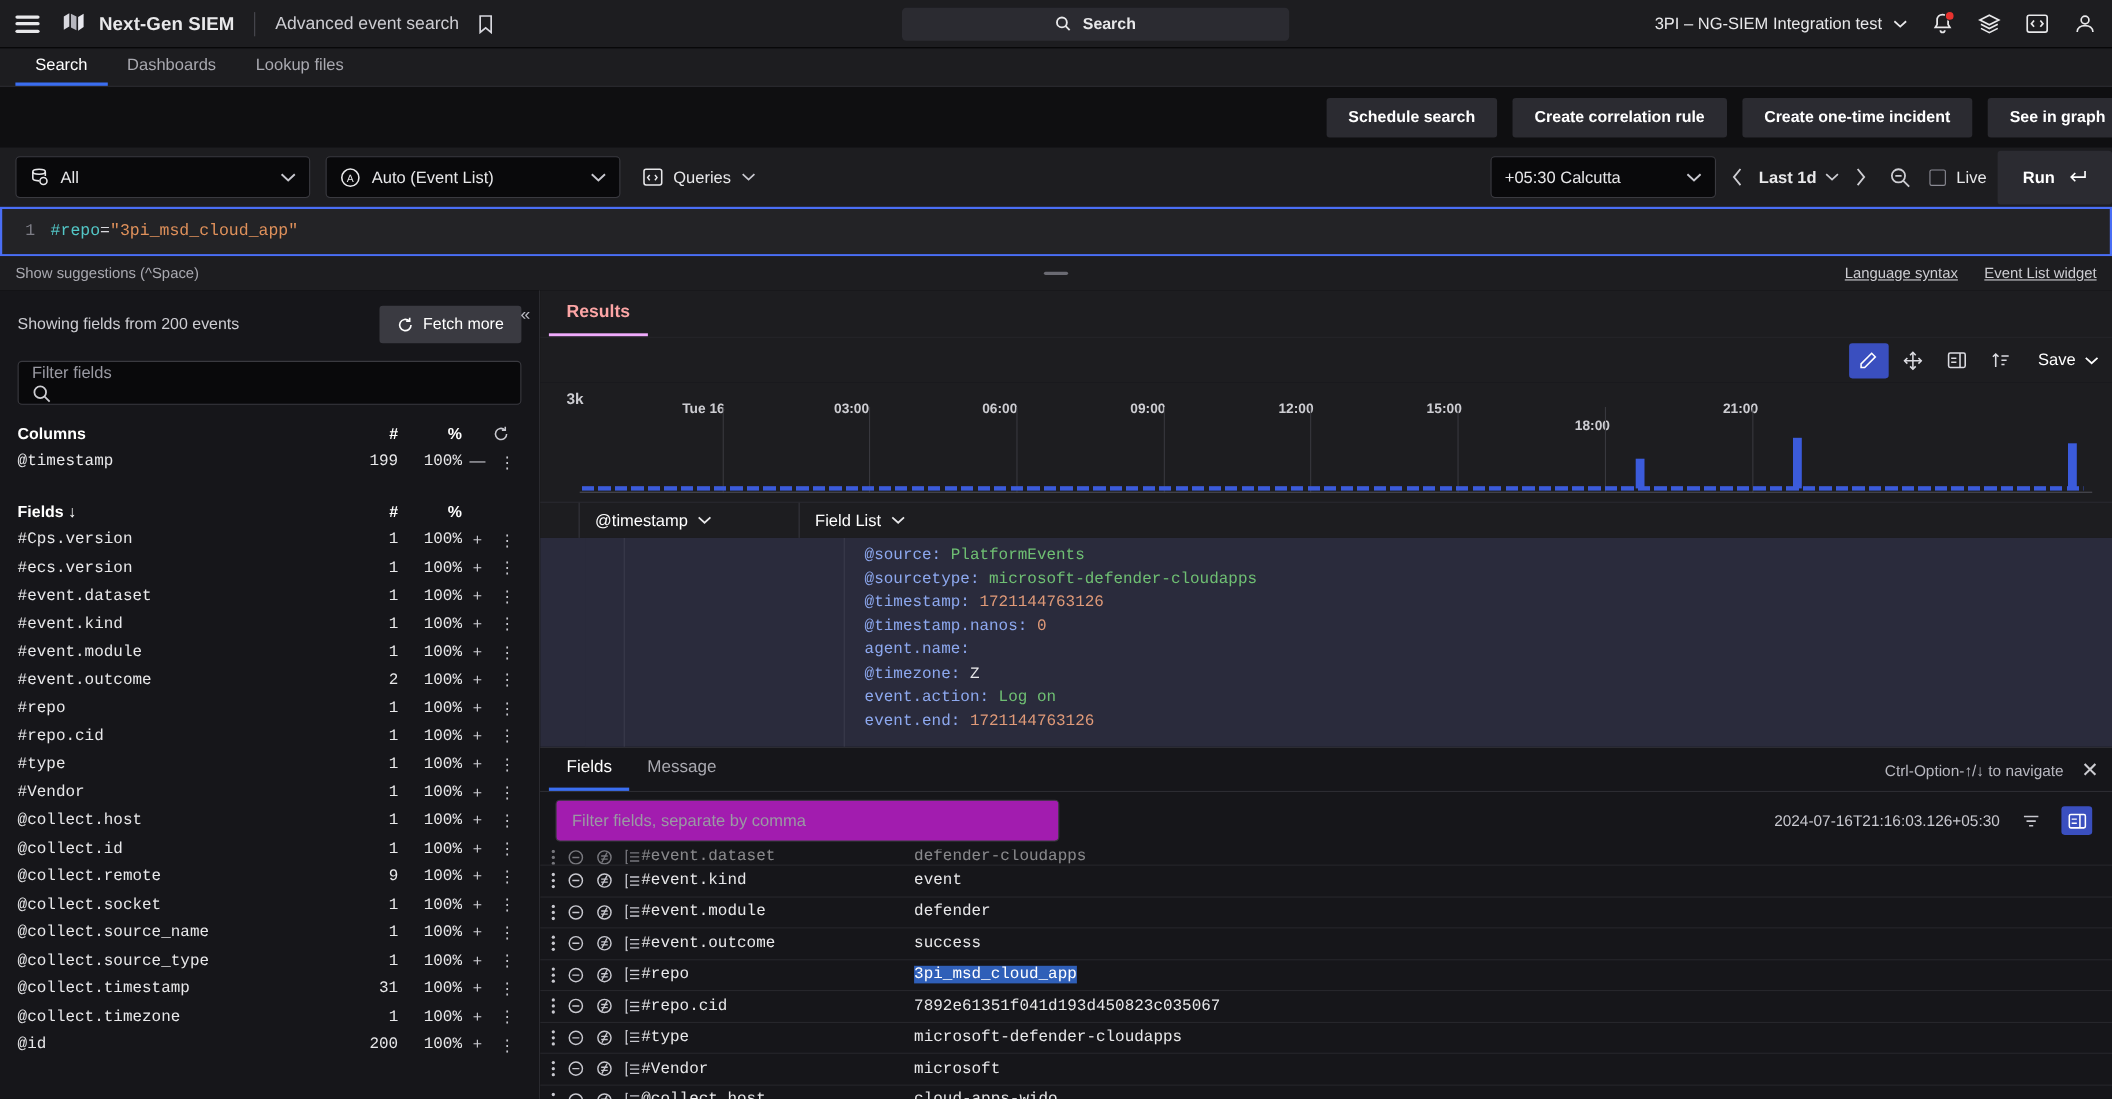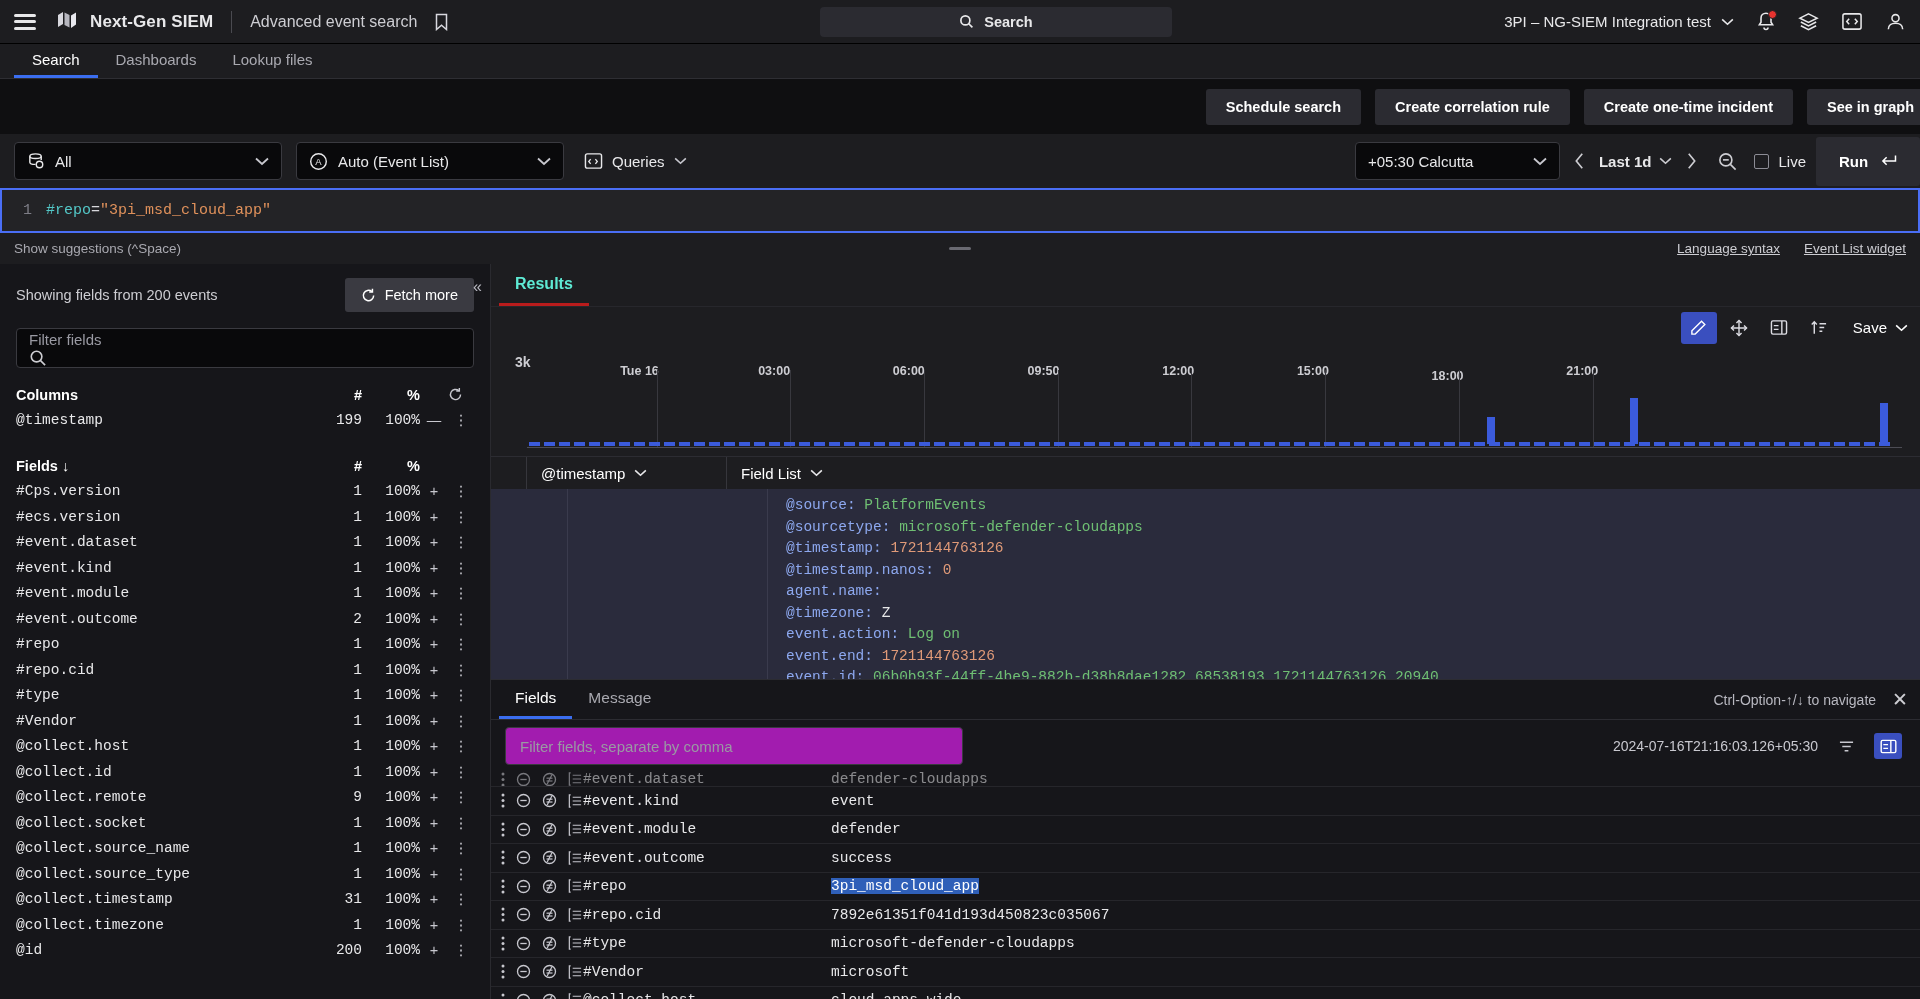--- a/index.html
+++ b/index.html
@@ -142,21 +142,21 @@
   .sb-row .c-act, .sb-row .c-kebab { text-align:center; color:#c8c8cf; cursor:pointer; }
   .sb-spacer { height:20px; }
   #collapse-handle {
     position:absolute; right:8px; top:14px; color:#b8b8c0;
     font-size:16px; cursor:pointer;
   }
 
   
   #rightpanel { flex:1; display:flex; flex-direction:column; background:#121215; min-width:0; }
   #results-tabbar { height:42px; background:#1d1d20; display:flex; align-items:stretch; padding-left:8px; }
-  #results-tab { display:flex;align-items:center; padding:0 16px; font-size:16px; font-weight:bold; color:#5eead4; border-bottom:3px solid #b91c1c; cursor:pointer;}
+  #results-tab { display:flex;align-items:center; padding:0 16px; font-size:16px; font-weight:bold; color:#fca5a5; border-bottom:3px solid #f0abfc; cursor:pointer;}
 
   #chart-toolbar { height:42px; background:#1d1d20; display:flex; align-items:center; justify-content:flex-end; padding-right:0; gap:0; border-top:1px solid #27272c;}
   .cticon {
     width:36px;height:32px;display:flex;align-items:center;justify-content:center;
     color:#dcdce2;cursor:pointer;border-radius:3px;margin-right:4px;
   }
   .cticon.active { background:#3a4fbf; }
   #save-btn { display:flex;align-items:center;gap:8px;font-size:15px;color:#fff;cursor:pointer;padding:0 10px 0 12px; margin-right:2px;}
 
   
@@ -641,24 +641,24 @@
         </span>
       </div>
     </div>
 
     <div id="chartwrap">
       <div style="height:22px;position:relative;">
         <div id="axis-ticks" style="position:absolute;left:18px;right:8px;top:16px;height:0;">
             <div class="axis-label" style="left: 9.3%; top: 0px;">Tue 16</div>
             <div class="axis-label" style="left: 18.9%; top: 0px;">03:00</div>
             <div class="axis-label" style="left: 28.5%; top: 0px;">06:00</div>
-            <div class="axis-label" style="left: 38.1%; top: 0px;">09:50</div>
+            <div class="axis-label" style="left: 38.1%; top: 0px;">09:00</div>
             <div class="axis-label" style="left: 47.7%; top: 0px;">12:00</div>
             <div class="axis-label" style="left: 57.3%; top: 0px;">15:00</div>
-            <div class="axis-label" style="left: 66.9%; top: 5px;">18:00</div>
+            <div class="axis-label" style="left: 66.9%; top: 16px;">18:00</div>
             <div class="axis-label" style="left: 76.5%; top: 0px;">21:00</div>
           </div>
       </div>
       <div id="chart">
         <div id="ylabel">3k</div>
         <div id="gridlines">
             <div class="gridline" style="left: calc(9.3% + 18px);"></div>
             <div class="gridline" style="left: calc(18.9% + 18px);"></div>
             <div class="gridline" style="left: calc(28.5% + 18px);"></div>
             <div class="gridline" style="left: calc(38.1% + 18px);"></div>
@@ -703,21 +703,20 @@
       <div id="evt-tscol"></div>
       <div id="evt-fields">
           <div><span class="fkey">@source:</span> <span class="fstr">PlatformEvents</span></div>
           <div><span class="fkey">@sourcetype:</span> <span class="fstr">microsoft-defender-cloudapps</span></div>
           <div><span class="fkey">@timestamp:</span> <span class="fnum">1721144763126</span></div>
           <div><span class="fkey">@timestamp.nanos:</span> <span class="fnum">0</span></div>
           <div><span class="fkey">agent.name:</span> <span class=""></span></div>
           <div><span class="fkey">@timezone:</span> <span class="">Z</span></div>
           <div><span class="fkey">event.action:</span> <span class="fstr">Log on</span></div>
           <div><span class="fkey">event.end:</span> <span class="fnum">1721144763126</span></div>
-          <div><span class="fkey">event.id:</span> <span class="fstr">06b0b93f-44ff-4be9-882b-d38b8dae1282_68538193_1721144763126_20940</span></div>
         </div>
     </div>
 
     <div id="bottompanel">
       <div id="bp-tabbar">
         <div id="bp-tabs-host" style="display:flex;align-items:stretch;">
             <div class="bp-tab active">Fields</div>
             <div class="bp-tab">Message</div>
           </div>
         <div id="bp-right">

